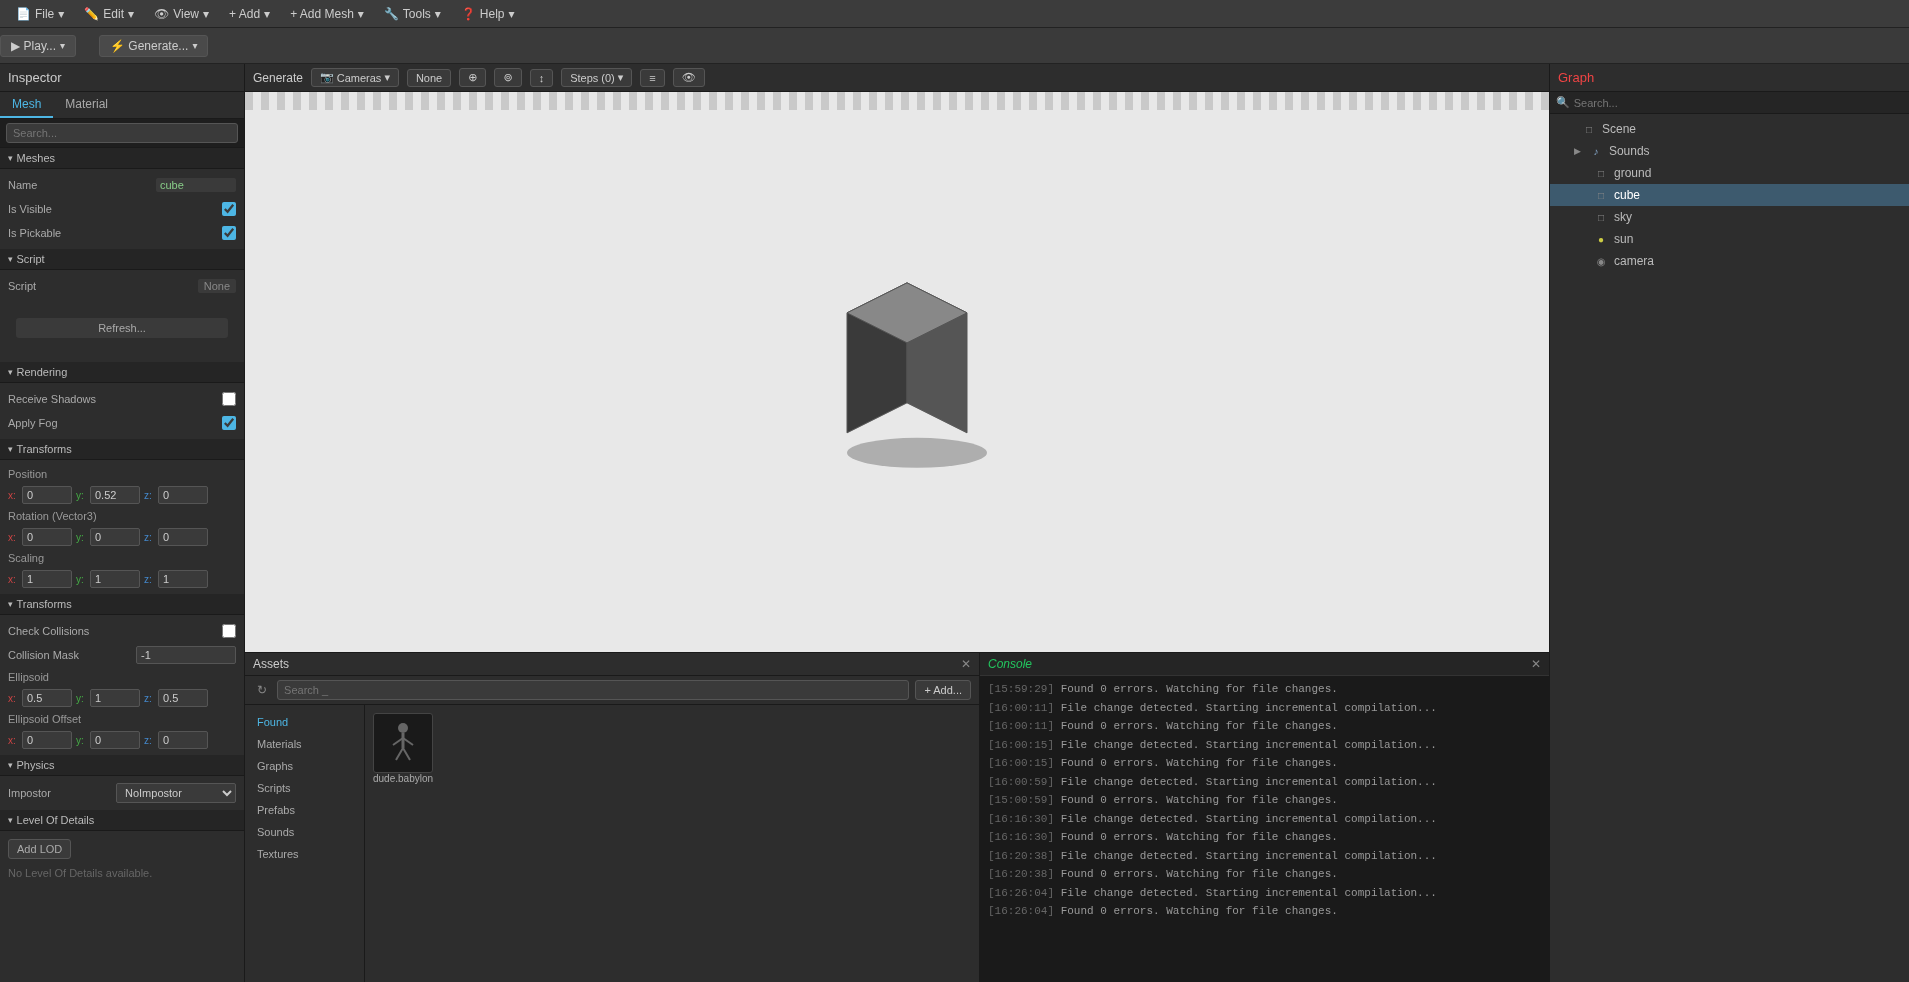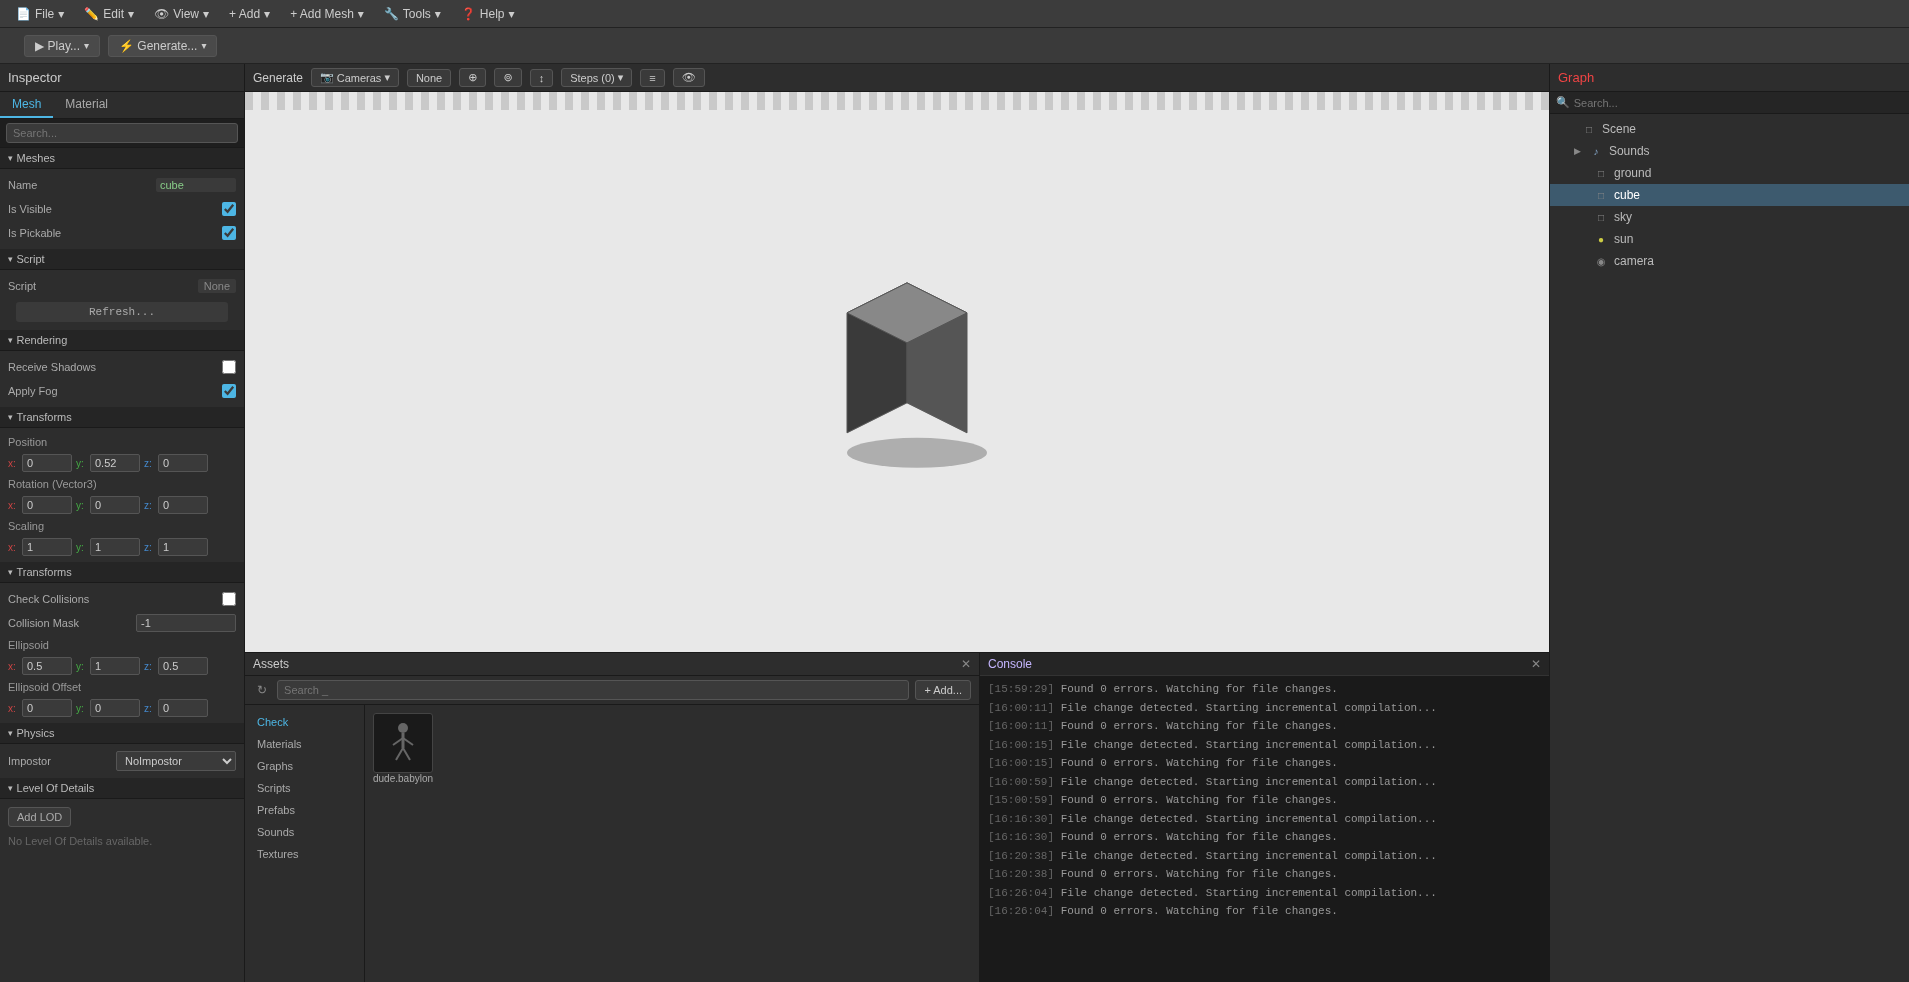--- a/index.html
+++ b/index.html
@@ -3,21 +3,21 @@
   <meta charset="utf-8">
   <style>
     * { box-sizing: border-box; margin: 0; padding: 0; }
     body { background: #2b2b2b; color: #ccc; font-family: 'Segoe UI', Arial, sans-serif; font-size: 12px; overflow: hidden; width: 1909px; height: 982px; display: flex; flex-direction: column; }
 
     
     .menu-bar { background: #3c3c3c; height: 28px; display: flex; align-items: center; padding: 0 8px; gap: 4px; border-bottom: 1px solid #222; flex-shrink: 0; }
     .menu-item { display: flex; align-items: center; gap: 4px; padding: 2px 8px; border-radius: 3px; cursor: pointer; color: #ccc; font-size: 12px; }
 
     
-    .toolbar { background: #3a3a3a; height: 36px; display: flex; align-items: center; padding: 0 24px; gap: 8px; border-bottom: 1px solid #222; flex-shrink: 0; }
+    .toolbar { background: #3a3a3a; height: 36px; display: flex; align-items: center; padding: 0 0; gap: 23px; border-bottom: 1px solid #222; flex-shrink: 0; }
     .toolbar-btn { display: flex; align-items: center; gap: 4px; padding: 3px 10px; background: #4a4a4a; border: 1px solid #555; border-radius: 3px; cursor: pointer; color: #ccc; font-size: 12px; }
     .toolbar-btn .arrow { font-size: 10px; }
 
     
     .main-area { display: flex; flex: 1; overflow: hidden; }
 
     
     .inspector-panel { width: 245px; background: #2d2d2d; border-right: 1px solid #1a1a1a; display: flex; flex-direction: column; overflow: hidden; flex-shrink: 0; }
     .inspector-header { padding: 6px 8px; background: #2d2d2d; border-bottom: 1px solid #1a1a1a; font-size: 13px; color: #ccc; }
     .inspector-tabs { display: flex; border-bottom: 1px solid #1a1a1a; }
@@ -31,21 +31,21 @@
     .inspector-scroll::-webkit-scrollbar-thumb { background: #555; border-radius: 3px; }
 
     .section-header { background: #252525; padding: 4px 8px; color: #bbb; font-size: 11px; cursor: pointer; display: flex; align-items: center; gap: 4px; border-bottom: 1px solid #1a1a1a; }
     .section-header .arrow { font-size: 9px; }
     .section-content { padding: 4px 0; }
     .prop-row { display: flex; align-items: center; padding: 3px 8px; min-height: 24px; }
     .prop-label { flex: 1; color: #aaa; font-size: 11px; }
     .prop-value { color: #88cc88; font-size: 11px; background: #3a3a3a; padding: 1px 4px; border-radius: 2px; min-width: 80px; }
     .prop-checkbox { width: 14px; height: 14px; accent-color: #4db6e4; }
     .prop-none { color: #888; background: #3a3a3a; padding: 1px 6px; border-radius: 2px; font-size: 11px; }
-    .refresh-btn { width: 100%; padding: 4px 8px; background: #3a3a3a; border: none; color: #aaa; cursor: pointer; text-align: center; font-size: 11px; border-radius: 3px; margin: 2px 8px; width: calc(100% - 16px); font-family: Liberation Mono, monospace; }
+    .refresh-btn { width: 100%; padding: 4px 8px; background: #3a3a3a; border: none; color: #aaa; cursor: pointer; text-align: center; font-size: 11px; border-radius: 3px; margin: 18px 8px; width: calc(100% - 16px); }
 
     .xyz-row { display: flex; align-items: center; padding: 2px 8px; gap: 4px; }
     .xyz-label { color: #888; font-size: 10px; min-width: 10px; }
     .xyz-input { background: #3a3a3a; border: 1px solid #555; color: #ccc; padding: 2px 4px; border-radius: 2px; font-size: 11px; width: 50px; }
     .xyz-label.x { color: #cc4444; }
     .xyz-label.y { color: #44aa44; }
     .xyz-label.z { color: #4488cc; }
 
     .subsection-label { padding: 4px 8px; color: #999; font-size: 11px; }
 
@@ -74,21 +74,21 @@
     .assets-nav-item { padding: 5px 12px; color: #aaa; font-size: 11px; cursor: pointer; }
     .assets-nav-item.active { color: #4db6e4; }
     .assets-content { flex: 1; padding: 8px; overflow-y: auto; display: flex; flex-wrap: wrap; gap: 8px; align-content: flex-start; }
     .asset-item { display: flex; flex-direction: column; align-items: center; cursor: pointer; }
     .asset-thumb { width: 60px; height: 60px; background: #1a1a1a; border: 1px solid #444; border-radius: 3px; display: flex; align-items: center; justify-content: center; overflow: hidden; }
     .asset-name { color: #aaa; font-size: 10px; text-align: center; max-width: 70px; }
 
     
     .console-panel { flex: 1; background: #1a1a1a; display: flex; flex-direction: column; }
     .console-header { display: flex; align-items: center; justify-content: space-between; padding: 4px 8px; border-bottom: 1px solid #333; background: #252525; }
-    .console-title { color: #c4b5fd; font-size: 12px; }
+    .console-title { color: #22c55e; font-size: 12px; font-style: italic; }
     .console-close { color: #888; cursor: pointer; }
     .console-output { flex: 1; overflow-y: auto; padding: 4px 8px; font-family: 'Courier New', monospace; font-size: 11px; }
     .console-output::-webkit-scrollbar { width: 6px; }
     .console-output::-webkit-scrollbar-track { background: #1a1a1a; }
     .console-output::-webkit-scrollbar-thumb { background: #444; border-radius: 3px; }
     .console-line { padding: 1px 0; color: #888; line-height: 1.5; }
     .console-time { color: #666; }
     .console-text { color: #999; }
 
     
@@ -365,21 +365,21 @@
         </div>
         <div class="assets-toolbar">
           <span class="refresh-icon">↻</span>
           <input type="text" class="assets-search" placeholder="Search _" style="">
           <div class="assets-add-btn">
             <span>+ Add...</span>
           </div>
         </div>
         <div class="assets-main">
           <div class="assets-sidebar">
-            <div class="assets-nav-item active">Check</div>
+            <div class="assets-nav-item active">Found</div>
             <div class="assets-nav-item">Materials</div>
             <div class="assets-nav-item">Graphs</div>
             <div class="assets-nav-item">Scripts</div>
             <div class="assets-nav-item">Prefabs</div>
             <div class="assets-nav-item">Sounds</div>
             <div class="assets-nav-item">Textures</div>
           </div>
           <div class="assets-content">
             <div class="asset-item">
               <div class="asset-thumb">

